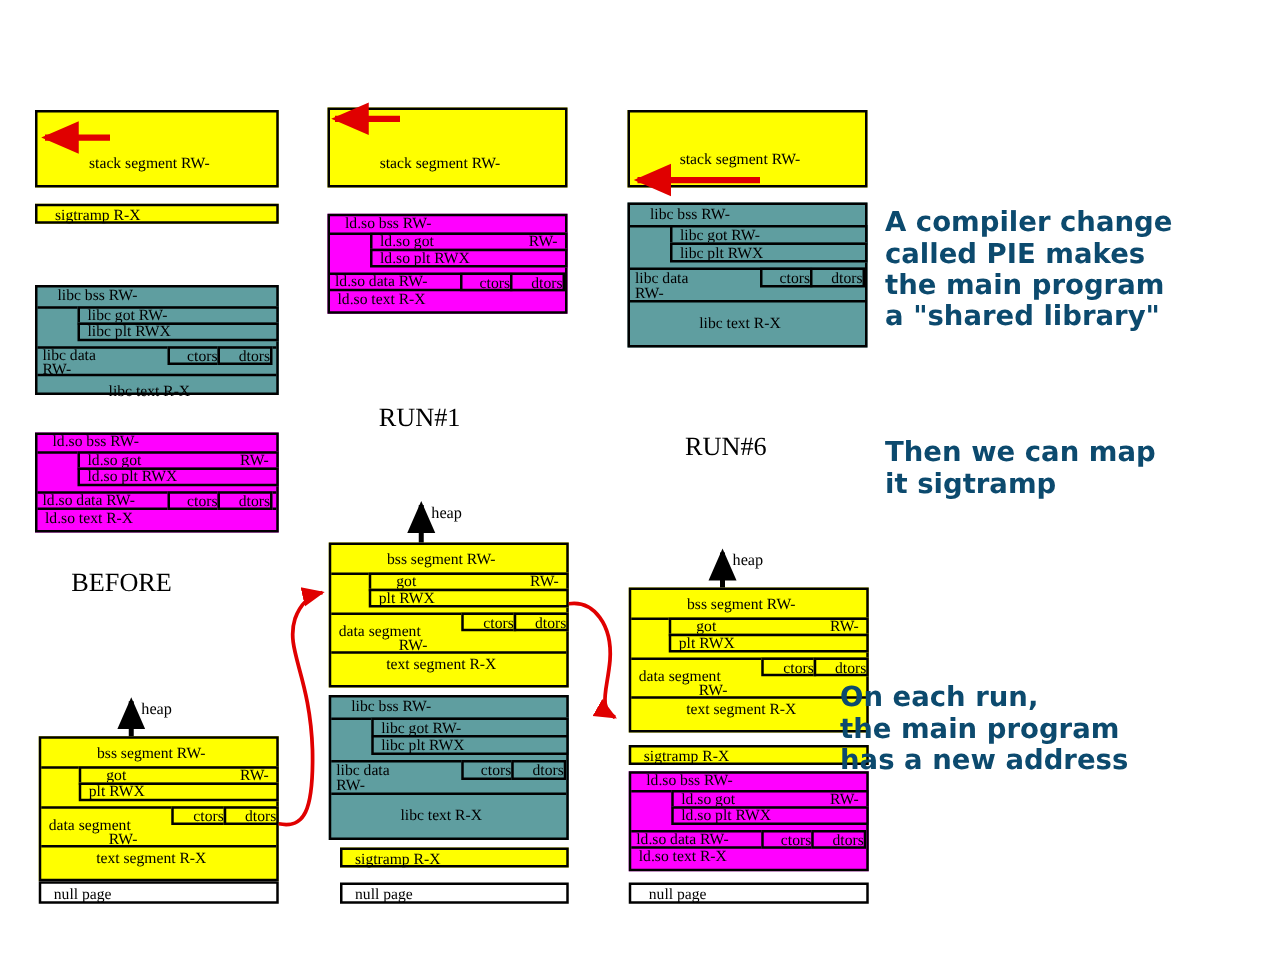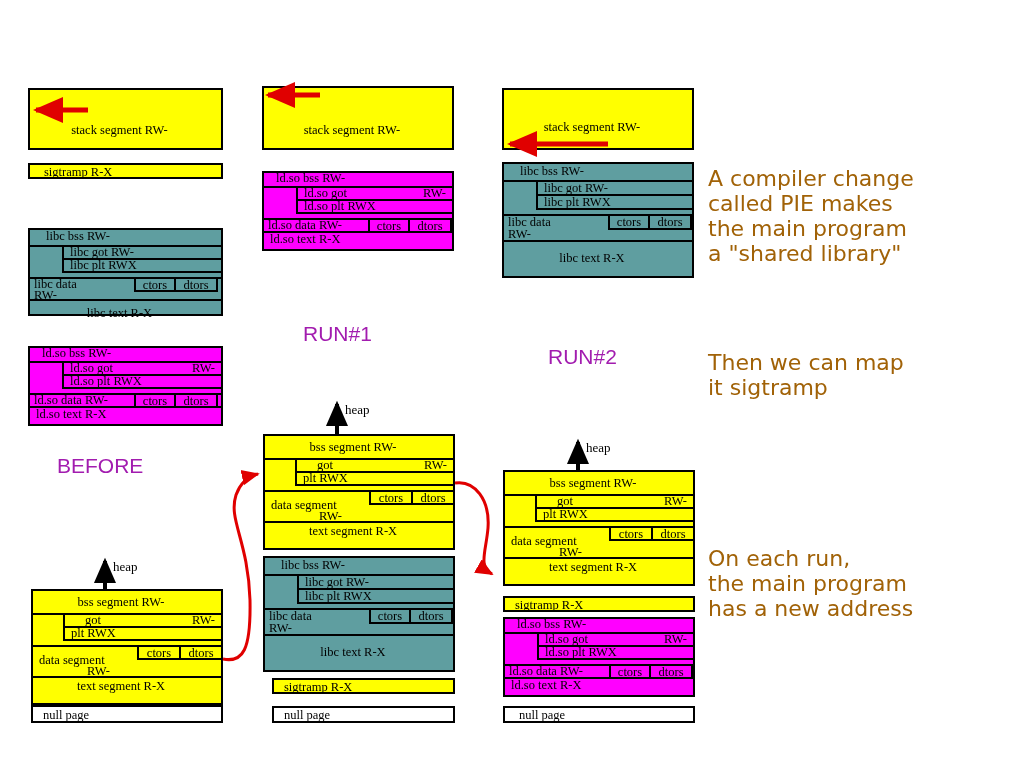--- a/index.html
+++ b/index.html
@@ -59,38 +59,38 @@
     white-space:nowrap;
   }
   .subL{position:absolute;left:6px;}
   .subR{position:absolute;right:6px;}
 
   .cd{
     position:absolute;
     border:2px solid #000;
     box-sizing:border-box;
     font-size:12.5px;
-    text-align:center;
+    text-align:right;
     white-space:nowrap;
   }
 
   
   .note{
     position:absolute;
-    color:#a16207;
+    color:#0c4a6e;
     font-family:"DejaVu Sans", sans-serif;
     font-size:22px;
     line-height:25px;
     white-space:pre;
-    font-weight:400;
+    font-weight:700;
   }
   .runlbl{
     position:absolute;
-    color:#a21caf;
-    font-family:Liberation Sans, sans-serif;
+    color:#000000;
+    font-family:Liberation Serif, serif;
     font-size:21px;
     white-space:nowrap;
   }
 
   .heaplbl{
     position:absolute;
     font-family:"Liberation Serif", serif;
     font-size:13px;
     color:#000;
   }
@@ -323,21 +323,21 @@
       </div>
       <div class="cd teal" style="left:144px;top:-2px;width:44px;height:16px;">
         <span>dtors</span>
       </div>
     </div>
     <div class="row" style="height:34px;">
       <div class="ctr" style="top:10px;">libc text R-X</div>
     </div>
   </div>
 
-  <div class="runlbl" style="left:548px;top:345px;">RUN#2</div>
+  <div class="runlbl" style="left:548px;top:345px;">RUN#6</div>
 
   <div class="heaplbl" style="left:586px;top:440px;">heap</div>
 
   <div class="blk yellow" style="left:503px;top:470px;width:192px;height:116px;">
     <div class="row" style="height:24px;">
       <div class="ctr" style="top:5px;">bss segment RW-</div>
     </div>
     <div class="row" style="height:30px;border-bottom:none;">
       <div class="sub yellow" style="left:30px;top:-2px;right:-2px;height:15px;">
         <span class="subL" style="left:20px;top:-1px;">got</span>
@@ -396,21 +396,21 @@
   <div class="blk white" style="left:503px;top:706px;width:192px;height:17px;">
     <div class="lbl" style="left:14px;top:0px;">null page</div>
   </div>
 
   <div class="note" style="left:708px;top:166px;">A compiler change
 called PIE makes
 the main program
 a "shared library"</div>
   <div class="note" style="left:708px;top:350px;">Then we can map
 it sigtramp</div>
-  <div class="note" style="left:708px;top:546px;">On each run,
+  <div class="note" style="left:672px;top:546px;">On each run,
 the main program
 has a new address</div>
 
   <svg class="overlay" viewBox="0 0 1024 768">
     <defs>
       <marker id="rt" markerWidth="7" markerHeight="7" refX="5.4" refY="3" orient="auto">
         <path d="M0,0.4 L6,3 L0,5.6 z" fill="#e00000"></path>
       </marker>
       <marker id="bk" markerWidth="8" markerHeight="8" refX="5.6" refY="3.2" orient="auto">
         <path d="M0,0.4 L6.4,3.2 L0,6 z" fill="#000000"></path>

